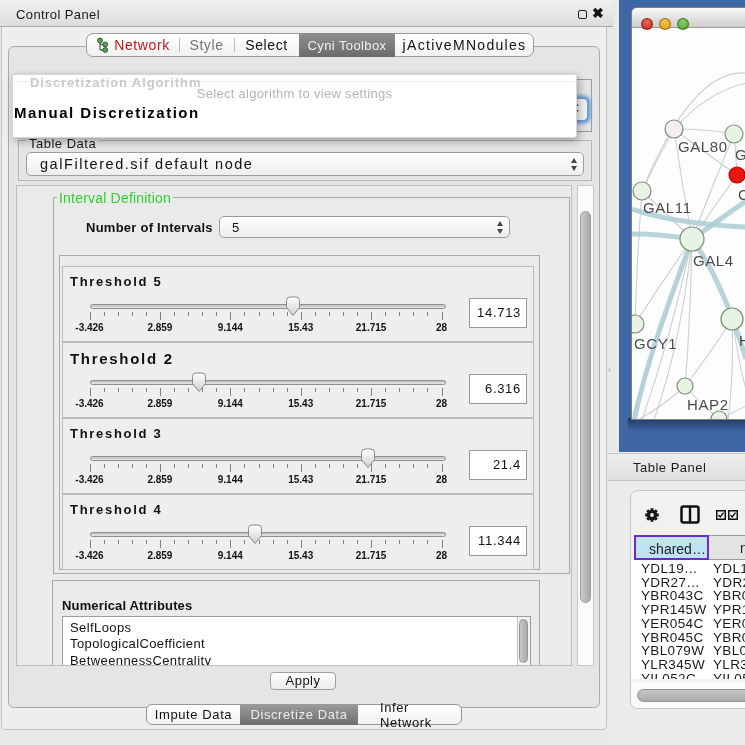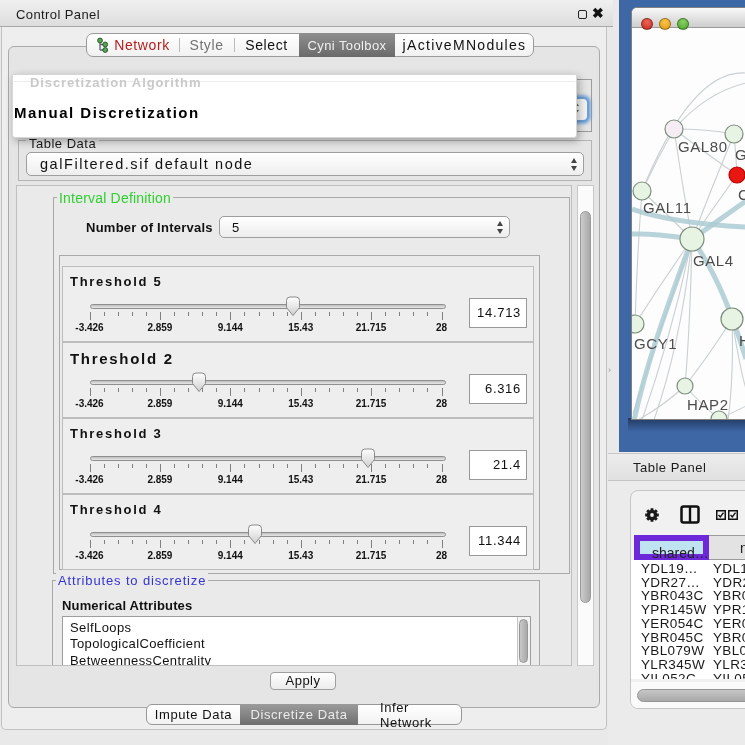--- a/index.html
+++ b/index.html
@@ -222,36 +222,36 @@
         <defs>
           <linearGradient id="tg3" x1="0" y1="0" x2="0" y2="1">
             <stop offset="0" stop-color="#ffffff"></stop>
             <stop offset="1" stop-color="#cfcfcf"></stop>
           </linearGradient>
         </defs>
         <path d="M1.5,4.5 Q1.5,1 5,1 L11,1 Q14.5,1 14.5,4.5 L14.5,11.5 L8,19.5 L1.5,11.5 Z" fill="url(#tg3)" stroke="#8a8a8a" stroke-width="1"></path>
       </svg>
 <div class="a" style="left:452px;top:340px;width:58px;height:30px;background:#ffffff;border:1px solid #999999;font-size:13px;letter-spacing:0.7px;color:#111;text-align:right;line-height:28px;padding-right:5px;">11.344</div>
 <div class="a" style="left:35px;top:394px;width:488px;height:120px;border:1px solid #a9a9a9;"></div>
-<div class="a" style="left:39px;top:387px;font-size:13px;letter-spacing:0.85px;color:#3434cf;background:#eaeaea;padding:0 2px;">Attributes to discretize</div>
 <div class="a" style="left:45px;top:412px;font-size:13px;font-weight:bold;letter-spacing:0.15px;color:#111;">Numerical Attributes</div>
 <div class="a" style="left:45px;top:430px;width:469px;height:70px;background:#ffffff;border:1px solid #9d9d9d;overflow:hidden;"></div>
 <div class="a" style="left:53px;top:434px;font-size:13px;letter-spacing:0.4px;color:#111;line-height:16.3px;">SelfLoops<br>TopologicalCoefficient<br>BetweennessCentrality<br></div>
 <div class="a" style="left:500px;top:431px;width:13px;height:68px;background:#f4f4f4;border-left:1px solid #c4c4c4;"></div>
 <div class="a" style="left:502px;top:433px;width:9px;height:44px;background:linear-gradient(90deg,#c9c9c9,#a9a9a9);border:1px solid #979797;border-radius:5px;"></div>
 </div>
 <div class="a" style="left:577px;top:185px;width:17px;height:481px;background:#fbfbfb;border:1px solid #c8c8c8;"></div>
 <div class="a" style="left:580px;top:211px;width:11px;height:392px;background:linear-gradient(90deg,#cccccc,#a8a8a8);border:1px solid #9a9a9a;border-radius:6px;"></div>
 <div class="a" style="left:270px;top:672px;width:66px;height:18px;background:linear-gradient(#ffffff,#ebebeb);border:1px solid #9f9f9f;border-radius:4px;font-size:13px;letter-spacing:0.5px;color:#111;text-align:center;line-height:16px;">Apply</div>
 <div class="a" style="left:146px;top:704px;width:316px;height:21px;background:linear-gradient(#ffffff,#f2f2f2);border:1px solid #979797;border-radius:6px;overflow:hidden;z-index:5;"></div>
 <div class="a" style="left:147px;top:705px;width:93px;height:19px;color:#111;display:flex;align-items:center;justify-content:center;font-size:13px;letter-spacing:0.6px;z-index:6;">Impute Data</div>
 <div class="a" style="left:240px;top:704px;width:118px;height:21px;background:linear-gradient(#9b9b9b,#6f6f6f);color:#ececec;display:flex;align-items:center;justify-content:center;font-size:13px;letter-spacing:0.6px;z-index:6;">Discretize Data</div>
 <div class="a" style="left:358px;top:705px;width:103px;height:19px;color:#111;display:flex;align-items:center;justify-content:center;font-size:13px;letter-spacing:0.6px;z-index:6;padding-left:22px;">Infer Network</div>
 <div class="a" style="left:12px;top:74px;width:565px;height:64px;background:#ffffff;border:1px solid #d6d6d6;border-radius:0 0 3px 3px;box-shadow:2px 3px 9px rgba(0,0,0,0.32);z-index:20;"></div>
 <div class="a" style="left:14px;top:81px;width:561px;height:1px;background:#ececec;z-index:20;"></div>
+<div class="a" style="left:12px;top:86px;width:565px;text-align:center;font-size:13px;letter-spacing:0.3px;color:#b4b4b4;z-index:21;">Select algorithm to view settings</div>
 <div class="a" style="left:14px;top:104px;font-size:15px;font-weight:bold;letter-spacing:1.5px;color:#000;z-index:21;">Manual Discretization</div>
 <div class="a" style="left:608px;top:365px;font-size:9px;color:#9a9a9a;">›</div>
 <div class="a" style="left:619px;top:0;width:126px;height:452px;background:#3e67a6;"></div>
 <div class="a" style="left:628px;top:418px;width:117px;height:14px;background:linear-gradient(rgba(10,20,40,0.55),rgba(62,103,166,0));"></div>
 <div class="a" style="left:631px;top:7px;width:118px;height:413px;background:#fdfdfd;border:1px solid #808080;border-radius:6px 0 0 0;overflow:hidden;">
 <div class="a" style="left:0;top:0;width:118px;height:20px;background:linear-gradient(#f9f9f9,#cdcdcd);border-bottom:1px solid #9a9a9a;"></div>
 <div class="a" style="left:9px;top:10px;width:12px;height:12px;border-radius:50%;background:radial-gradient(circle at 50% 30%,#ef6458,#c22b1d);border:0.5px solid rgba(0,0,0,0.35);"></div>
 <div class="a" style="left:27px;top:10px;width:12px;height:12px;border-radius:50%;background:radial-gradient(circle at 50% 30%,#fbc34b,#df9b10);border:0.5px solid rgba(0,0,0,0.35);"></div>
 <div class="a" style="left:45px;top:10px;width:12px;height:12px;border-radius:50%;background:radial-gradient(circle at 50% 30%,#8ad167,#4ba428);border:0.5px solid rgba(0,0,0,0.35);"></div>
 <svg class="a" style="left:0;top:21px;" width="114" height="392" viewBox="0 0 114 392">
@@ -327,21 +327,21 @@
 <path d="M10 1.5 L10 17.5" stroke="#111" stroke-width="2.4"></path>
 </svg>
 <svg class="a" style="left:85px;top:19px;" width="10" height="10" viewBox="0 0 10 10">
         <rect x="0.75" y="0.75" width="8.5" height="8.5" fill="none" stroke="#111" stroke-width="1.5"></rect>
         <path d="M2.5 5 L4.3 7 L7.5 2.6" fill="none" stroke="#111" stroke-width="1.4"></path>
       </svg>
 <svg class="a" style="left:97px;top:19px;" width="10" height="10" viewBox="0 0 10 10">
         <rect x="0.75" y="0.75" width="8.5" height="8.5" fill="none" stroke="#111" stroke-width="1.5"></rect>
         <path d="M2.5 5 L4.3 7 L7.5 2.6" fill="none" stroke="#111" stroke-width="1.4"></path>
       </svg>
-<div class="a" style="left:3px;top:44px;width:75px;height:25px;background:#bfe3f0;border:6px solid #6d28d9;font-size:14px;color:#222;text-align:center;text-indent:12px;line-height:24px;">shared…</div>
+<div class="a" style="left:3px;top:44px;width:75px;height:25px;background:#bfe3f0;border:2px solid #6d28d9;font-size:14px;color:#222;text-align:center;text-indent:12px;line-height:24px;">shared…</div>
 <div class="a" style="left:78px;top:44px;width:52px;height:25px;background:#e3e3e3;border:1px solid #9b9b9b;border-left:none;font-size:14px;color:#222;padding-left:31px;line-height:24px;">na</div>
 <div class="a" style="left:0;top:69px;width:130px;height:119px;background:#ffffff;overflow:hidden;">
 <div class="a" style="left:10px;top:1.0px;font-size:13.5px;letter-spacing:0.35px;color:#1a1a1a;">YDL19…</div>
 <div class="a" style="left:82px;top:1.0px;font-size:13.5px;letter-spacing:0.35px;color:#1a1a1a;">YDL194W</div>
 <div class="a" style="left:10px;top:14.7px;font-size:13.5px;letter-spacing:0.35px;color:#1a1a1a;">YDR27…</div>
 <div class="a" style="left:82px;top:14.7px;font-size:13.5px;letter-spacing:0.35px;color:#1a1a1a;">YDR277C</div>
 <div class="a" style="left:10px;top:28.4px;font-size:13.5px;letter-spacing:0.35px;color:#1a1a1a;">YBR043C</div>
 <div class="a" style="left:82px;top:28.4px;font-size:13.5px;letter-spacing:0.35px;color:#1a1a1a;">YBR043C</div>
 <div class="a" style="left:10px;top:42.1px;font-size:13.5px;letter-spacing:0.35px;color:#1a1a1a;">YPR145W</div>
 <div class="a" style="left:82px;top:42.1px;font-size:13.5px;letter-spacing:0.35px;color:#1a1a1a;">YPR145W</div>

